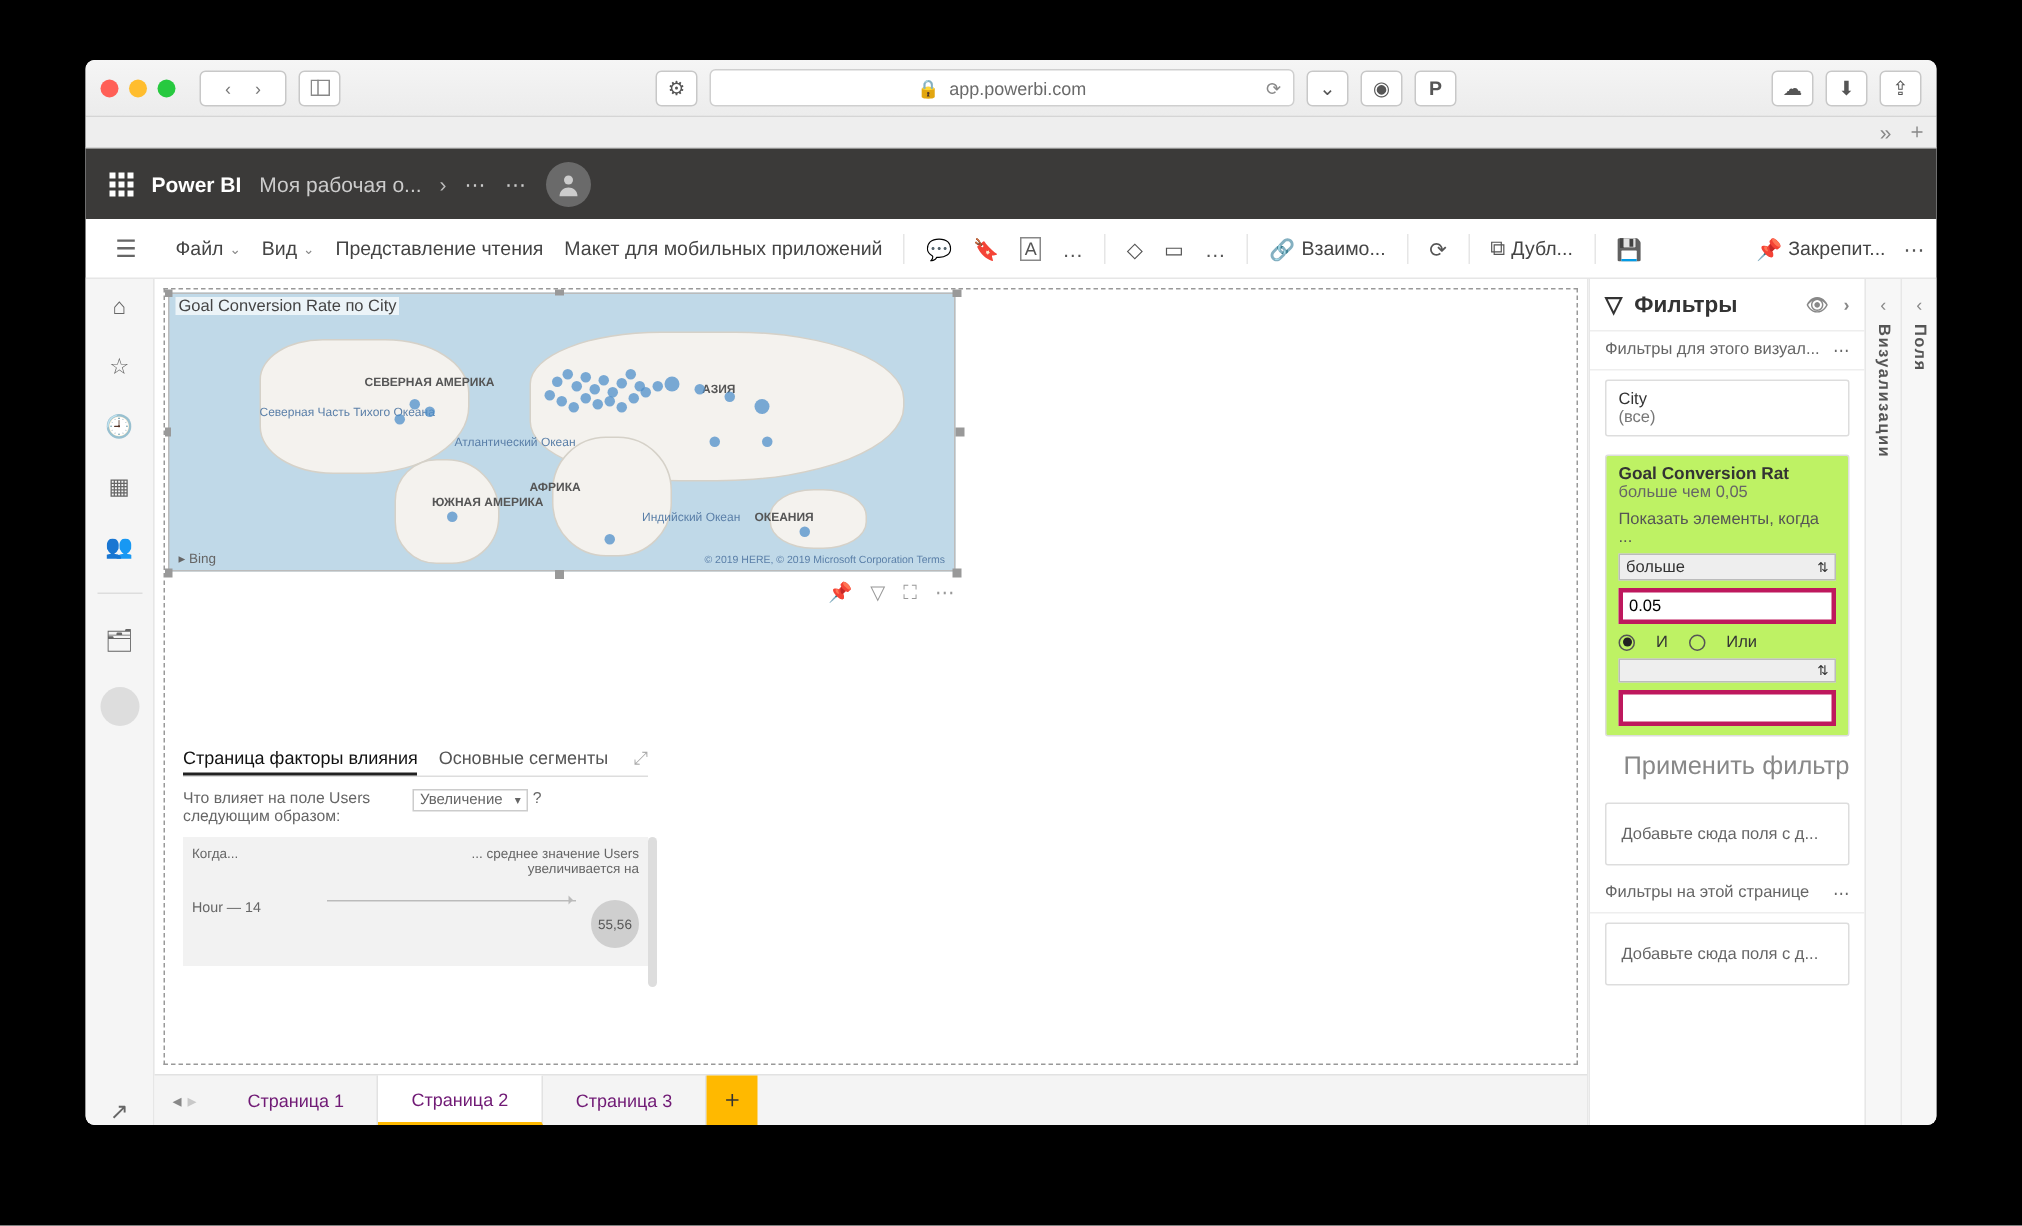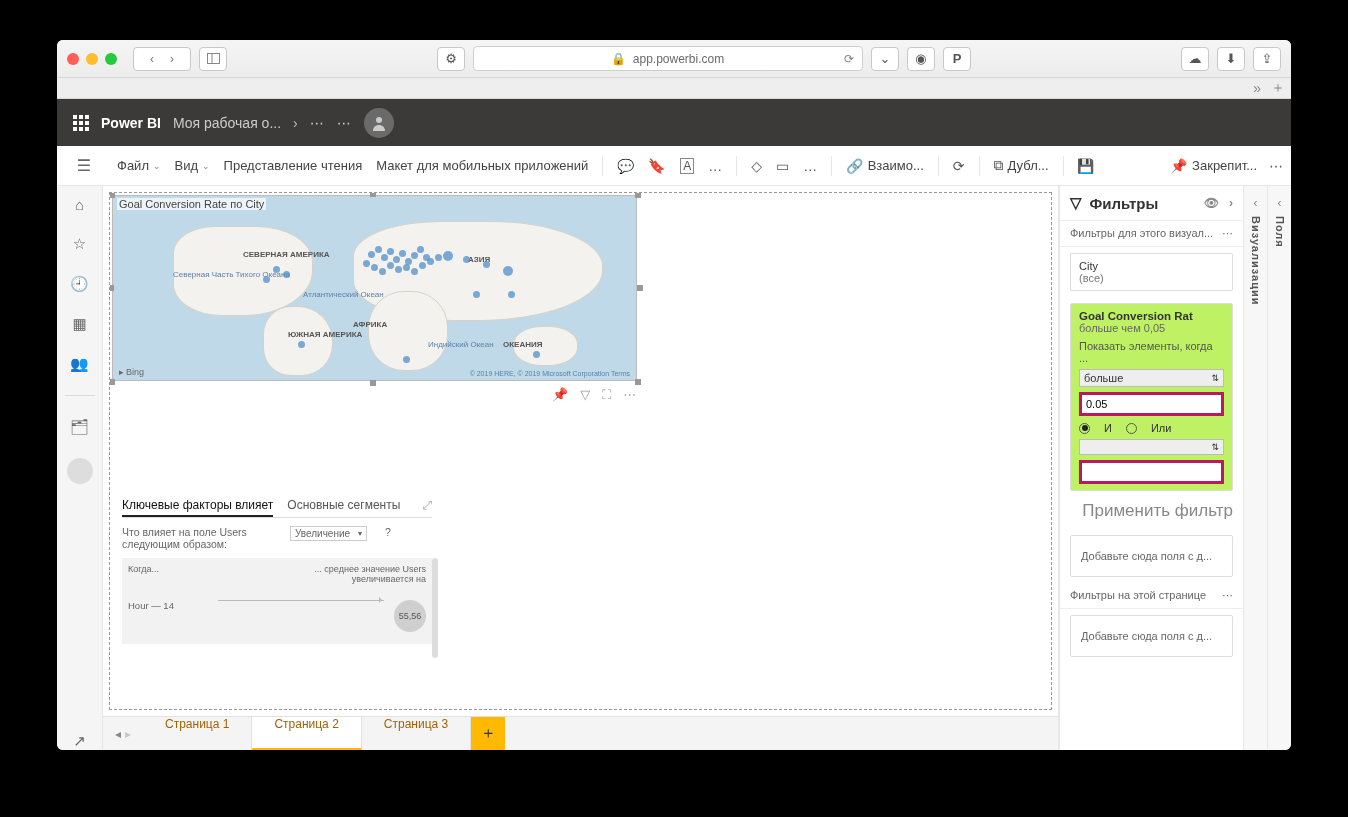--- a/index.html
+++ b/index.html
@@ -54,33 +54,33 @@
 .city{position:absolute;width:7px;height:7px;border-radius:50%;background:#4f8fc9;opacity:.75;}
 .maplbl{position:absolute;font-size:8px;color:#5a7fa8;text-align:center;line-height:1.1;}
 .bing{position:absolute;left:6px;bottom:3px;font-size:9px;color:#666;}
 .credits{position:absolute;right:6px;bottom:3px;font-size:7px;color:#5a7fa8;}
 .vis-toolbar{position:absolute;left:442px;top:194px;display:flex;gap:12px;color:#999;font-size:13px;}
 
 
 .ki-vis{position:absolute;left:12px;top:305px;width:310px;height:180px;}
 .ki-tabs{display:flex;gap:14px;font-size:12px;color:#555;border-bottom:1px solid #ddd;}
 .ki-tabs .act{color:#111;border-bottom:2px solid #222;padding-bottom:3px;}
-.ki-q{font-size:10.5px;color:#666;margin-top:8px;display:flex;gap:18px;align-items:flex-start;}
+.ki-q{font-size:10.5px;color:#666;margin-top:8px;display:flex;gap:3px;align-items:flex-start;}
 .ki-sel{border:1px solid #ccc;font-size:10px;padding:1px 4px;background:#fff;display:flex;gap:8px;align-items:center;}
 .ki-body{margin-top:8px;background:#f2f2f2;padding:6px;font-size:9.5px;color:#666;}
 .ki-hdr{display:flex;justify-content:space-between;font-size:9px;margin-bottom:10px;}
 .ki-row{display:flex;align-items:flex-start;gap:10px;padding:6px 0;}
 .ki-line{flex:1;height:1px;background:#bbb;position:relative;}
 .ki-line::after{content:"";position:absolute;right:-1px;top:-3px;border:3px solid transparent;border-left-color:#bbb;}
 .ki-bubble{width:32px;height:32px;border-radius:50%;background:#cfcfcf;display:flex;align-items:center;justify-content:center;font-size:9px;color:#555;}
 
 
 .pages{height:34px;background:#f4f4f4;border-top:1px solid #e2e2e2;display:flex;align-items:stretch;font-size:12px;}
 .pg-nav{width:40px;display:flex;align-items:center;justify-content:center;color:#888;gap:4px;}
-.pg-tab{padding:0 22px;display:flex;border-right:1px solid #e2e2e2;color:#a16207;}
+.pg-tab{padding:0 22px;display:flex;align-items:center;border-right:1px solid #e2e2e2;color:#701a75;}
 .pg-tab.act{background:#fff;border-bottom:2px solid #ffb900;}
 .pg-add{width:34px;background:#ffb900;display:flex;align-items:center;justify-content:center;color:#333;font-size:16px;}
 
 
 .panes{display:flex;border-left:1px solid #e7e7e7;}
 .pane-collapsed{width:24px;background:#f7f7f7;border-left:1px solid #e7e7e7;display:flex;flex-direction:column;align-items:center;padding-top:10px;color:#555;font-size:11px;}
 .vtext{writing-mode:vertical-rl;margin-top:6px;letter-spacing:1px;font-weight:600;}
 .chev-collapse{font-size:12px;color:#888;}
 
 .filters{width:184px;background:#fff;border-left:1px solid #e7e7e7;display:flex;flex-direction:column;font-size:12px;color:#333;}
@@ -317,21 +317,21 @@
         <div class="sel-h" style="position:absolute;left:525px;top:186px;width:6px;height:6px;background:#999"></div>
         <div class="vis-toolbar">
           <span>📌</span>
           <span>▽</span>
           <span>⛶</span>
           <span>⋯</span>
         </div>
 
         <div class="ki-vis">
           <div class="ki-tabs">
-            <div class="act">Ключевые факторы влияет</div>
+            <div class="act">Страница факторы влияния</div>
             <div>Основные сегменты</div>
             <div style="margin-left:auto;color:#aaa">⤢</div>
           </div>
           <div class="ki-q">
             <span style="max-width:150px">Что влияет на поле Users следующим образом:</span>
             <div class="ki-sel">
               <span>Увеличение</span>
                 <span style="font-size:8px">▾</span>
             </div>
             <span>?</span>

